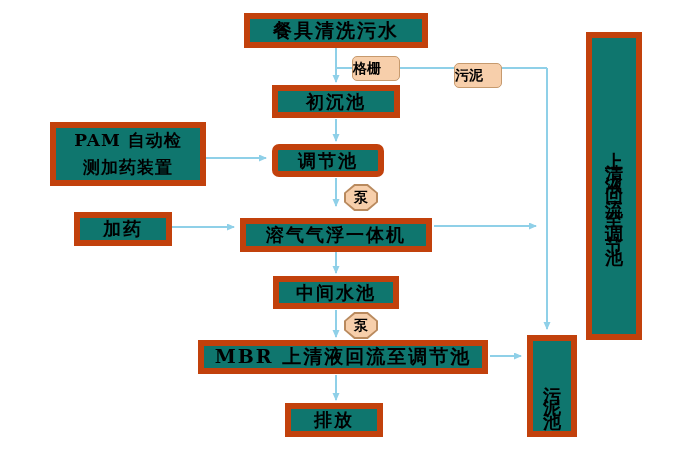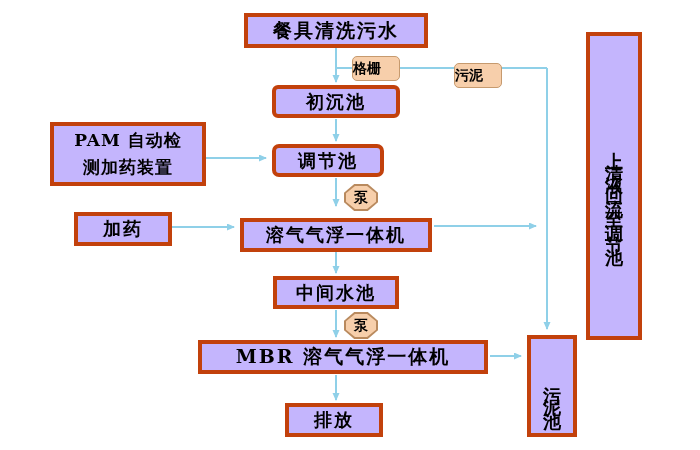--- a/index.html
+++ b/index.html
@@ -16,22 +16,22 @@
     overflow: hidden;
   }
   svg.connectors {
     position: absolute;
     left: 0; top: 0;
     width: 700px; height: 450px;
     pointer-events: none;
   }
   .node {
     position: absolute;
-    background: #c4b5fd;
-    border: 4px solid #c2410c;
+    background: #0f766e;
+    border: 6px solid #c2410c;
     display: flex;
     align-items: center;
     justify-content: center;
     font-weight: bold;
     font-size: 18px;
     letter-spacing: 2px;
     text-align: center;
     z-index: 2;
   }
   .node.big { font-size: 19px; }
@@ -104,38 +104,38 @@
       <line x1="336" y1="68" x2="547" y2="68"></line>
       <line x1="547" y1="68" x2="547" y2="329" marker-end="url(#arrow)"></line>
       <line x1="490" y1="356" x2="521" y2="356" marker-end="url(#arrow)"></line>
     </g>
   </svg>
 
   <div class="node big" style="left:244px; top:13px; width:184px; height:35px;">
     <span>餐具清洗污水</span>
   </div>
 
-  <div class="node" style="left:272px; top:85px; width:128px; height:33px;border-radius:6px;">
+  <div class="node" style="left:272px; top:85px; width:128px; height:33px;">
     <span>初沉池</span>
   </div>
 
   <div class="node" style="left:272px; top:144px; width:112px; height:33px;border-radius:7px;">
     <span>调节池</span>
   </div>
 
   <div class="node" style="left:240px; top:209px; width:192px; height:34px;margin-top:9px;">
     <span>溶气气浮一体机</span>
   </div>
 
   <div class="node" style="left:273px; top:276px; width:126px; height:33px;">
     <span>中间水池</span>
   </div>
 
   <div class="node big" style="left:198px; top:340px; width:290px; height:34px;">
-    <span>MBR 溶气气浮一体机</span>
+    <span>MBR 上清液回流至调节池</span>
   </div>
 
   <div class="node" style="left:285px; top:403px; width:98px; height:34px;">
     <span>排放</span>
   </div>
 
   <div class="node pam" style="left:50px; top:122px; width:156px; height:64px;align-items:center;">
     <div>PAM 自动检</div>
     <div>测加药装置</div>
   </div>

